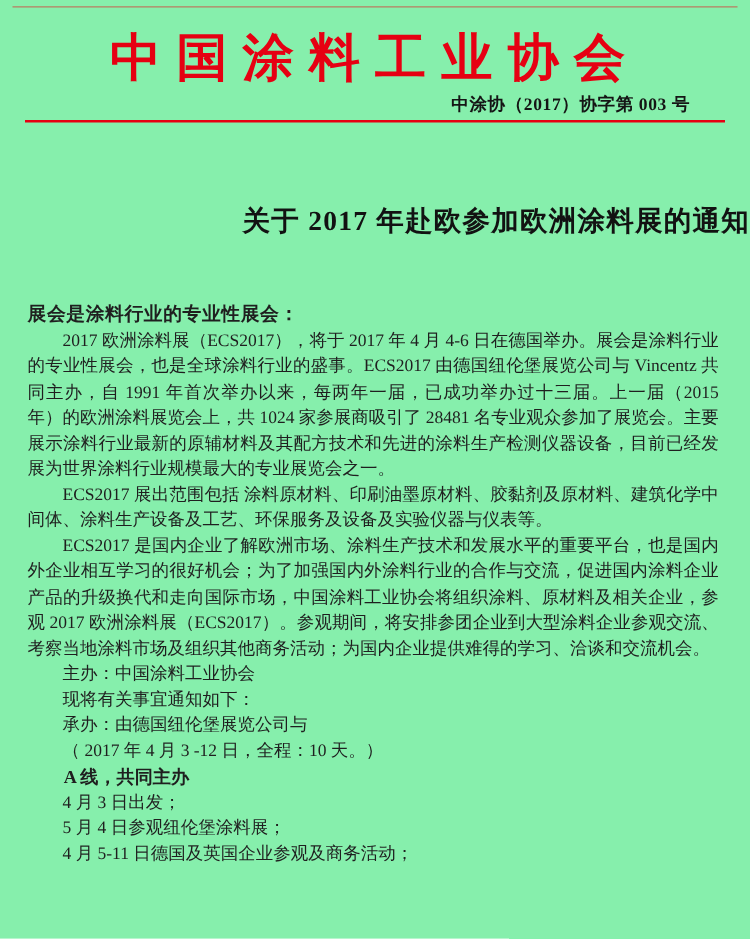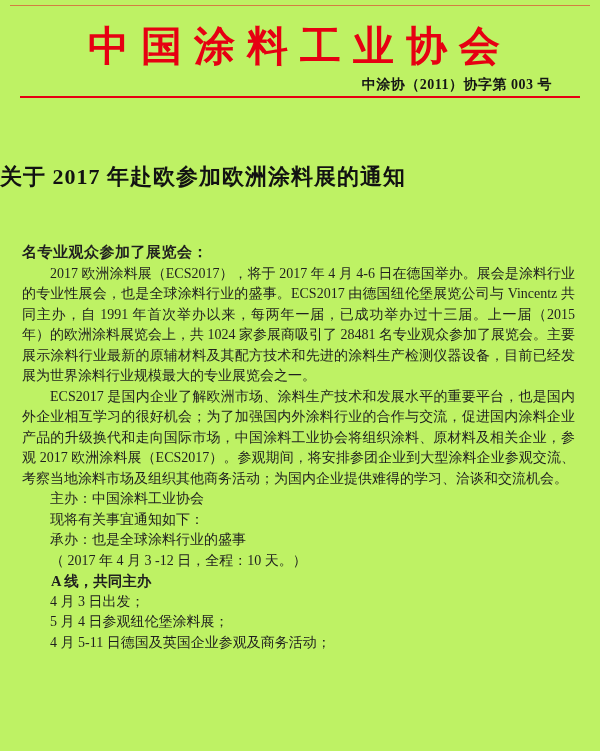--- a/index.html
+++ b/index.html
@@ -1,20 +1,20 @@
 <!DOCTYPE html>
 <html style="--accent: #e60012;"><head>
 <meta charset="utf-8">
 <style>
   html, body { margin: 0; padding: 0; background: #ffffff; }
   .page {
     position: relative;
     width: 600px;
     height: 751px;
-    background: #bef264;
+    background: #86efac;
     overflow: hidden;
     font-family: "Liberation Serif", "DejaVu Serif", serif;
     color: #1f1f1f;
     box-sizing: border-box;
   }
   .top-rule {
     margin: 5px 10px 0 10px;
     border-top: 1px solid rgba(226, 32, 38, 0.55);
     height: 0;
   }
@@ -41,21 +41,21 @@
   .header-rule {
     margin: 3px 20px 0 20px;
     border-top: 2px solid var(--accent, #e60012);
     height: 0;
   }
   .notice-title {
     margin: 66px 0 0 0;
     font-size: 22px;
     line-height: 26px;
     font-weight: bold;
-    text-align: left;
+    text-align: right;
     letter-spacing: 1px;
     color: #121212;
   }
   .body-block {
     margin: 52px 25px 0 22px;
     font-size: 14px;
     line-height: 20.5px;
   }
   .body-block p { margin: 0; padding: 0; }
   .salutation {
@@ -71,41 +71,42 @@
 </style>
 </head>
 <body>
 
 <div class="page">
 
   <div class="top-rule"></div>
 
   <h1 class="org-title">中国涂料工业协会</h1>
 
-  <div class="doc-number">中涂协（2011）协字第 003 号</div>
+  <div class="doc-number">中涂协（2017）协字第 003 号</div>
 
   <div class="header-rule"></div>
 
   <h2 class="notice-title">关于 2017 年赴欧参加欧洲涂料展的通知</h2>
 
   <div class="body-block">
-    <p class="salutation">名专业观众参加了展览会：</p>
+    <p class="salutation">展会是涂料行业的专业性展会：</p>
 
     <div>
 
         <p class="para para-indent">2017 欧洲涂料展（ECS2017），将于 2017 年 4 月 4-6 日在德国举办。展会是涂料行业的专业性展会，也是全球涂料行业的盛事。ECS2017 由德国纽伦堡展览公司与 Vincentz 共同主办，自 1991 年首次举办以来，每两年一届，已成功举办过十三届。上一届（2015 年）的欧洲涂料展览会上，共 1024 家参展商吸引了 28481 名专业观众参加了展览会。主要展示涂料行业最新的原辅材料及其配方技术和先进的涂料生产检测仪器设备，目前已经发展为世界涂料行业规模最大的专业展览会之一。</p>
 
+        <p class="para para-indent">ECS2017 展出范围包括 涂料原材料、印刷油墨原材料、胶黏剂及原材料、建筑化学中间体、涂料生产设备及工艺、环保服务及设备及实验仪器与仪表等。</p>
 
         <p class="para para-indent">ECS2017 是国内企业了解欧洲市场、涂料生产技术和发展水平的重要平台，也是国内外企业相互学习的很好机会；为了加强国内外涂料行业的合作与交流，促进国内涂料企业产品的升级换代和走向国际市场，中国涂料工业协会将组织涂料、原材料及相关企业，参观 2017 欧洲涂料展（ECS2017）。参观期间，将安排参团企业到大型涂料企业参观交流、考察当地涂料市场及组织其他商务活动；为国内企业提供难得的学习、洽谈和交流机会。</p>
 
         <p class="para para-indent">主办：中国涂料工业协会</p>
 
         <p class="para para-indent">现将有关事宜通知如下：</p>
 
-        <p class="para para-indent">承办：也是全球涂料行业的盛事</p>
+        <p class="para para-indent">承办：由德国纽伦堡展览公司与</p>
 
 
         <p class="para para-indent">（ 2017 年 4 月 3 -12 日，全程：10 天。）</p>
 
         <p class="para para-indent-bold">A 线，共同主办</p>
 
         <p class="para para-indent">4 月 3 日出发；</p>
 
         <p class="para para-indent">5 月 4 日参观纽伦堡涂料展；</p>
 

